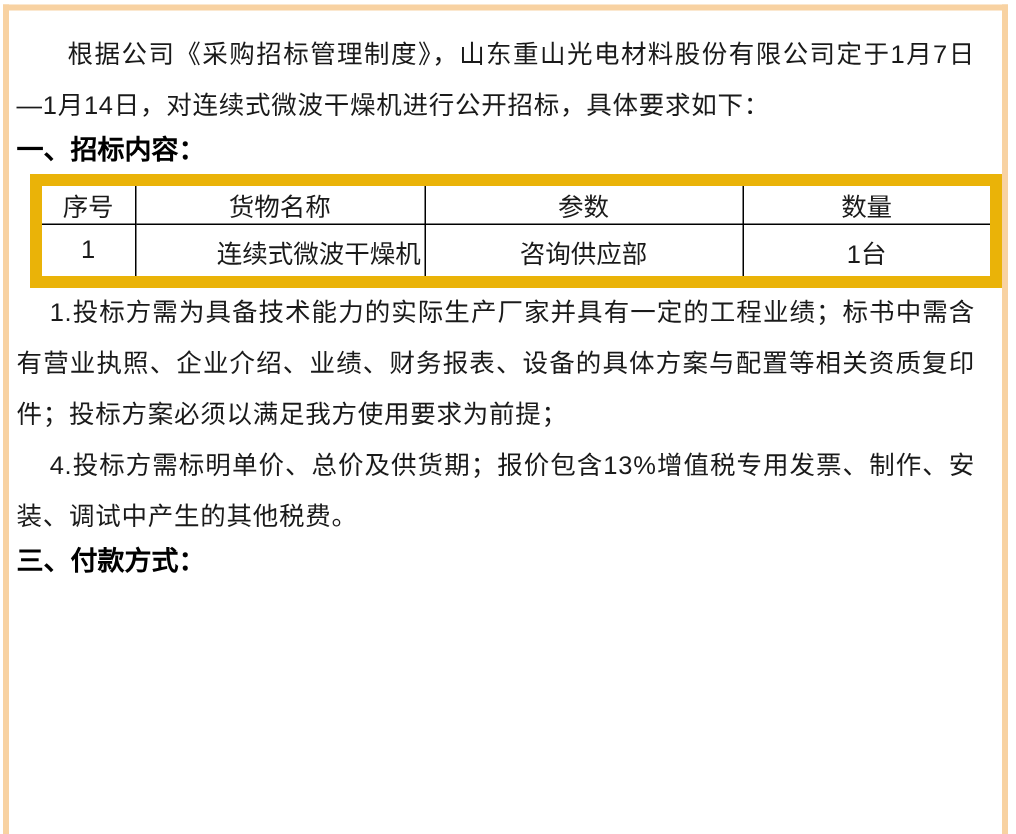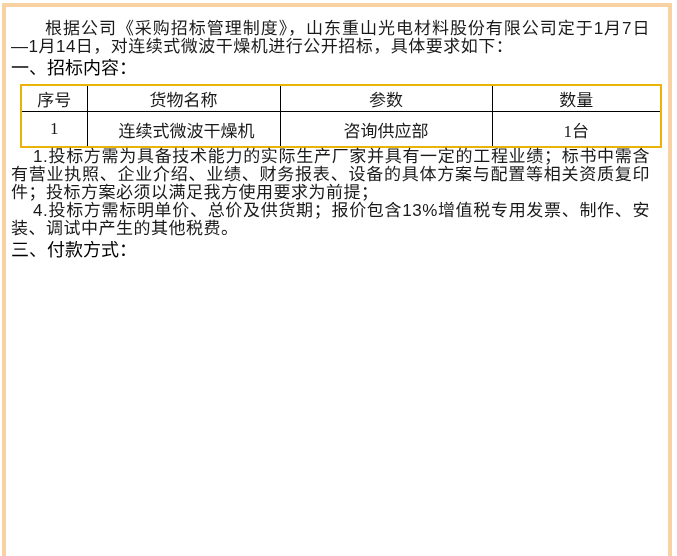--- a/index.html
+++ b/index.html
@@ -19,57 +19,56 @@
     margin: 3px 5px 0 2px;
     border: 4px solid var(--border-color, #F8D2A2);
     border-bottom: none;
     min-height: 600px;
     background: #ffffff;
     padding: 13px 18px 0 5px;
   }
   .para {
     margin: 0;
     font-size: 17px;
-    line-height: 18px;
+    line-height: 34px;
     text-align: justify;
     letter-spacing: 0.5px;
   }
   .indent-2 { text-indent: 2em; }
   .indent-13 { text-indent: 1.3em; }
   .indent-16 { text-indent: 1.6em; }
   .heading {
     margin: 0;
     font-size: 18px;
-    font-weight: normal;
+    font-weight: bold;
     line-height: 25px;
     color: #000000;
   }
   .heading.mt { margin-top: 15px; }
   table.bid-table {
     border-collapse: collapse;
     table-layout: fixed;
     width: 640px;
     margin: 3px 0 0 9px;
-    border: 2px solid #eab308;
-    font-family: Liberation Serif, serif;
+    border: 8px solid #eab308;
   }
   table.bid-table th,
   table.bid-table td {
     border: 1px solid #000000;
     font-size: 17px;
     font-weight: normal;
     text-align: center;
     padding: 0 2px;
     overflow: hidden;
     white-space: nowrap;
   }
   table.bid-table th { height: 22px; }
   table.bid-table td { height: 34px; }
   table.bid-table td.left {
-    text-align: center;
+    text-align: right;
     padding-left: 8px;
   }
 </style>
 </head>
 <body>
 
 <div class="page">
 
   <p class="para indent-2">根据公司《采购招标管理制度》，山东重山光电材料股份有限公司定于1月7日—1月14日，对连续式微波干燥机进行公开招标，具体要求如下：</p>
 

